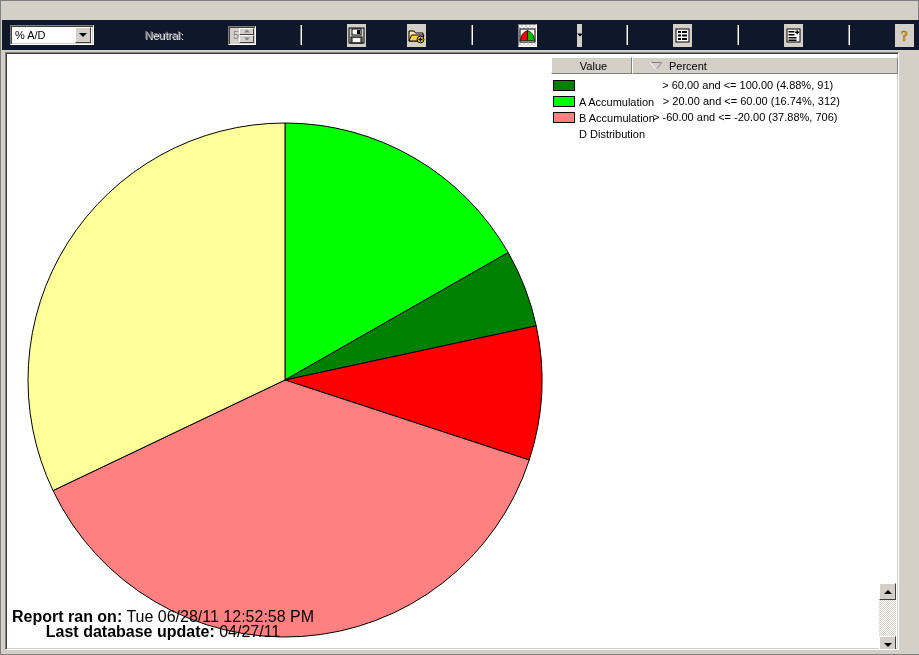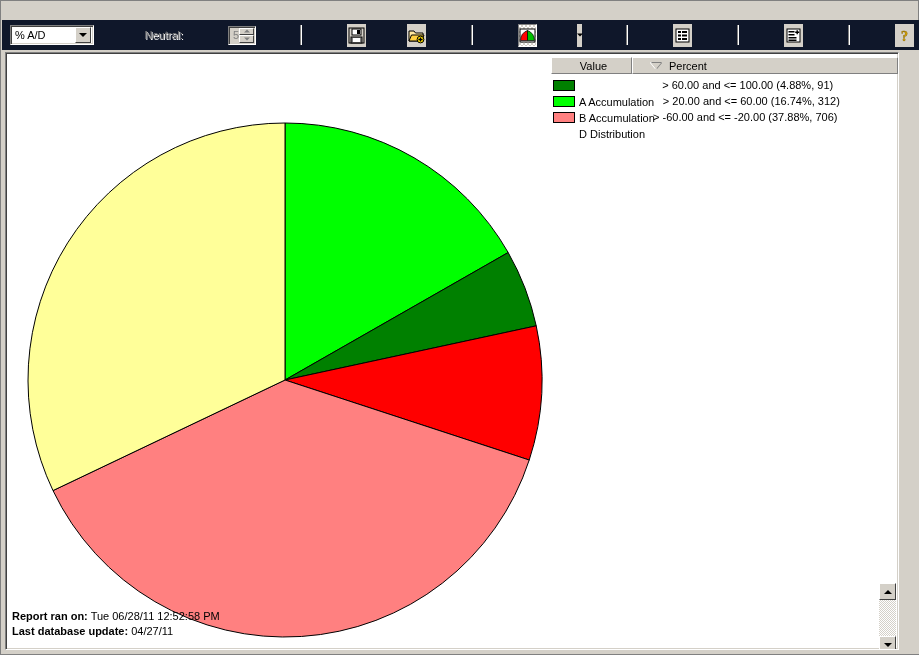--- a/index.html
+++ b/index.html
@@ -342,23 +342,24 @@
     font-size: 11px;
     color: #000;
     margin-left: 8px;
   }
 
   
   .footer {
     position: absolute;
     left: 6px;
     bottom: 10px;
-    font-size: 11px;
+    font-size: 16px;
     color: #000;
     line-height: 15px;
+    text-align: center;
   }
   .footer b { font-weight: bold; }
 
   
   .vscroll {
     position: absolute;
     right: 2px;
     top: 530px;
     width: 17px;
     height: 70px;

